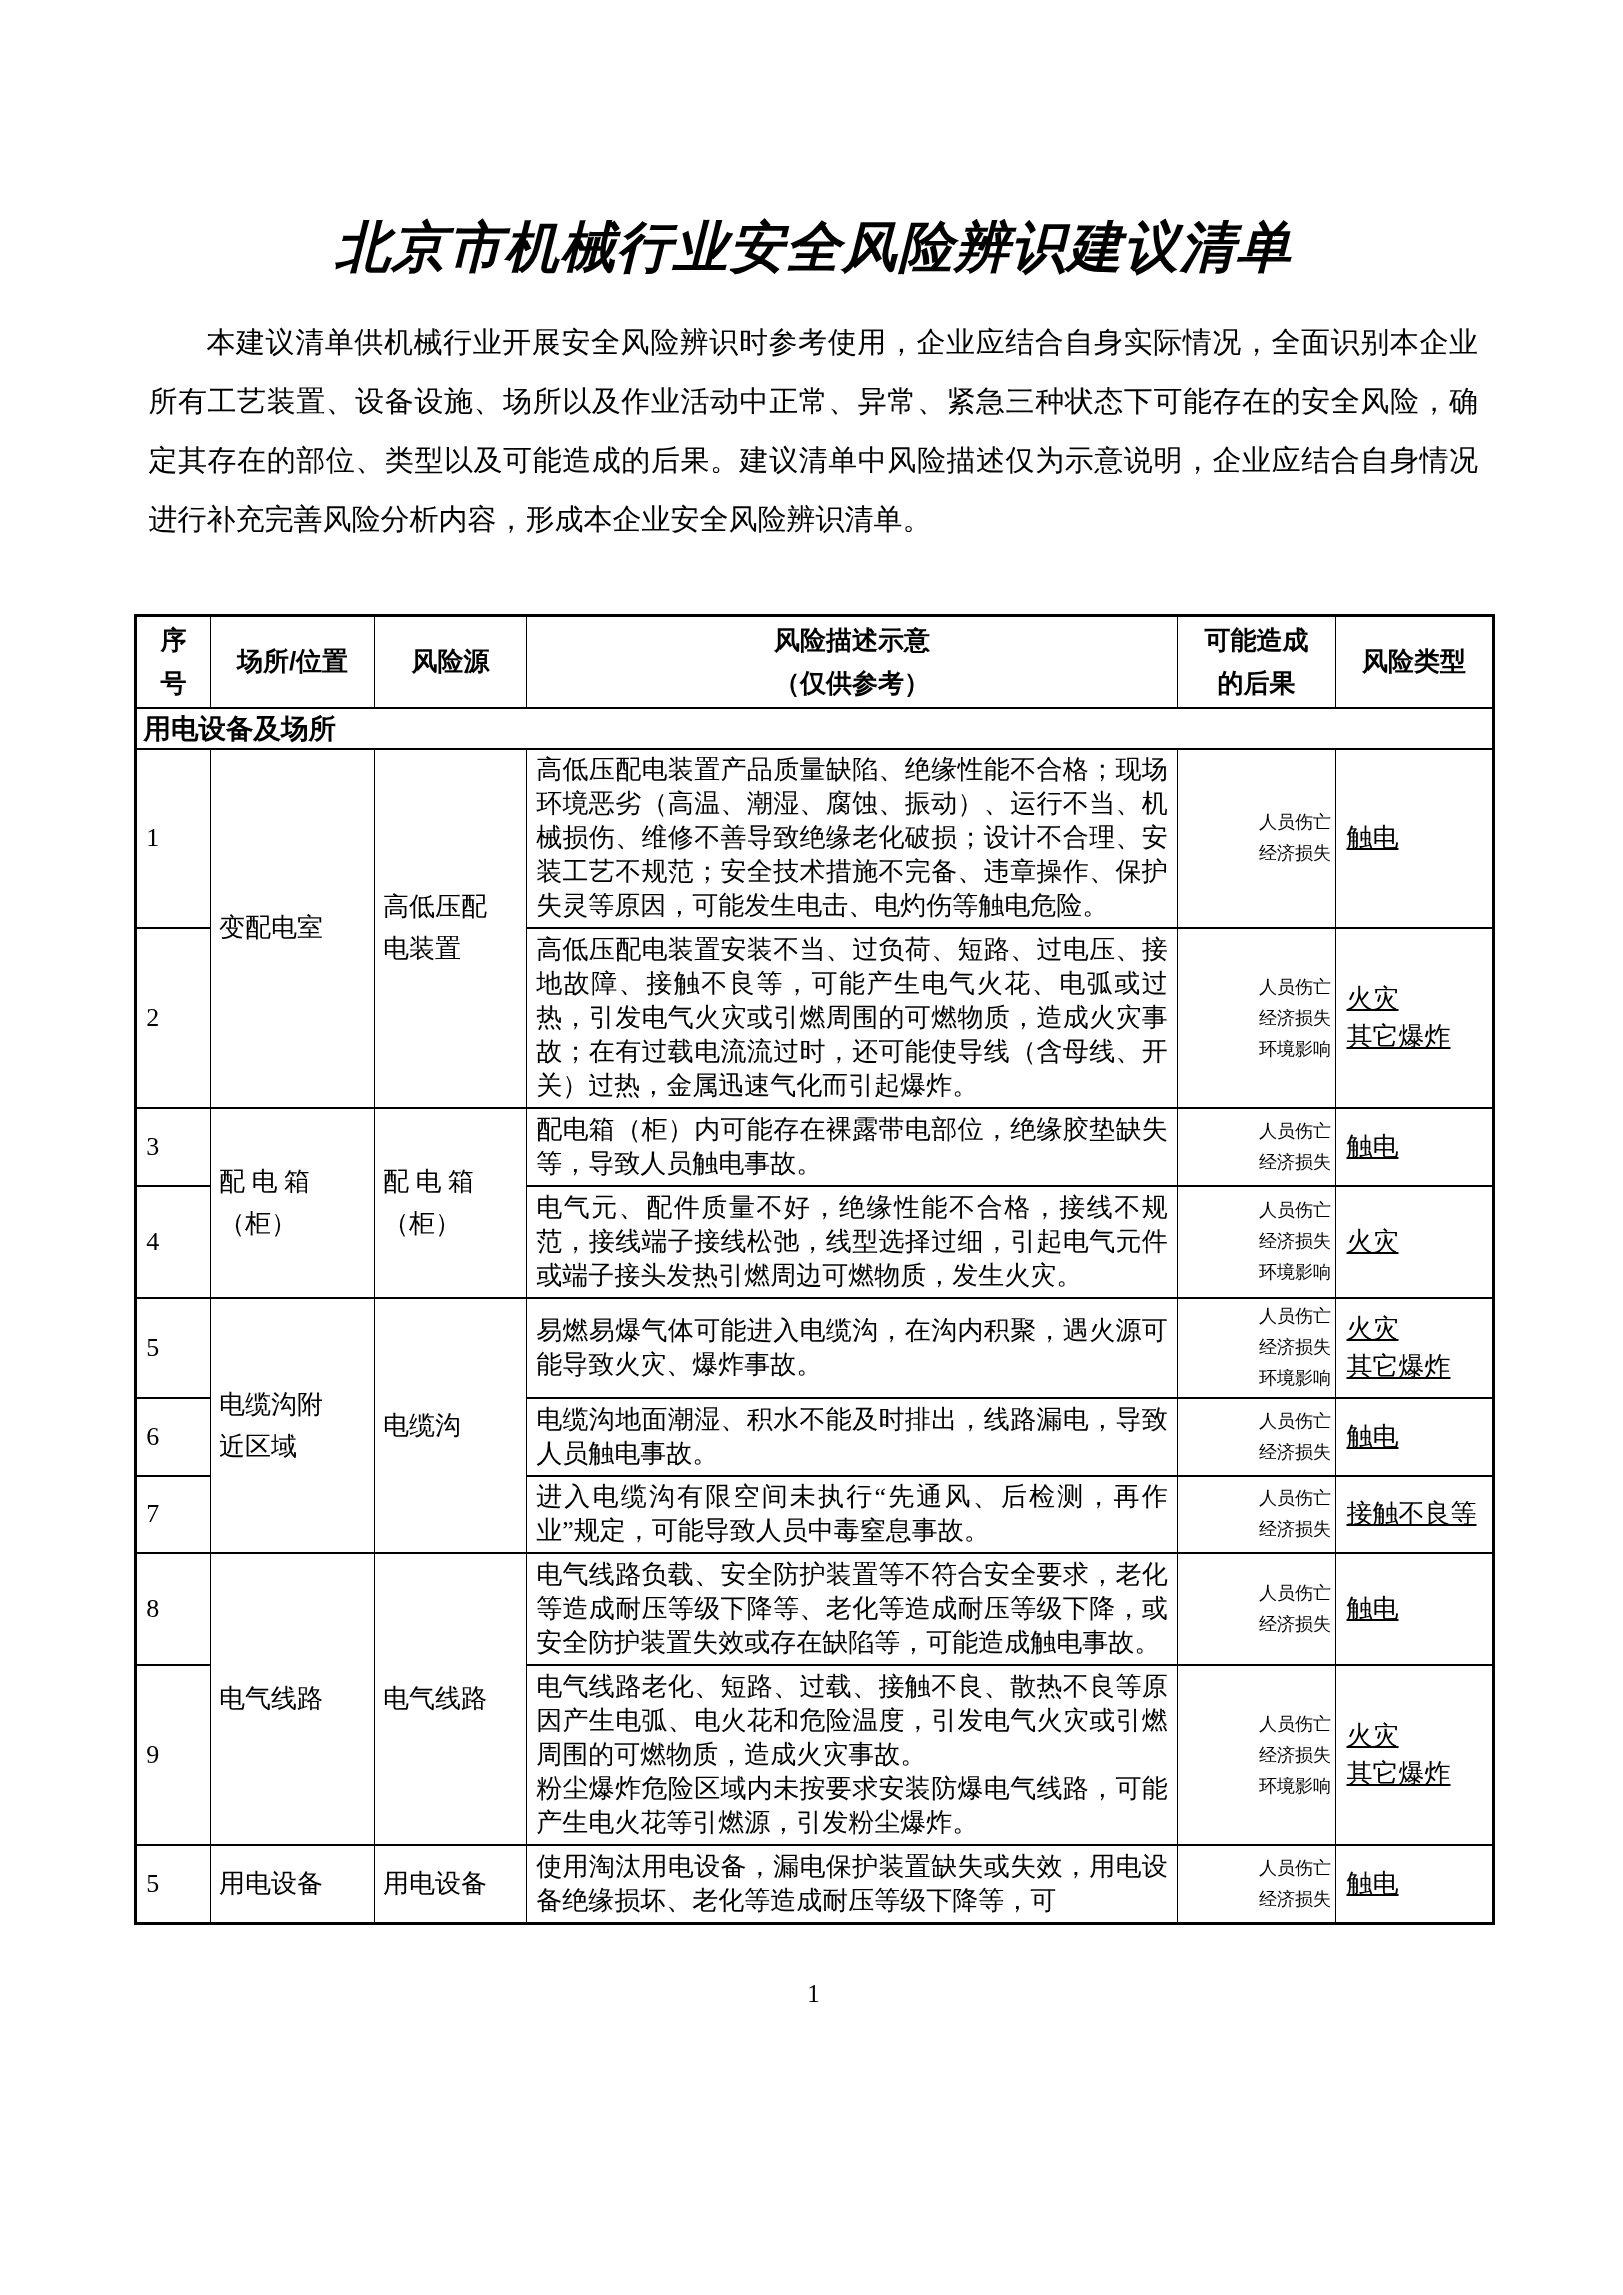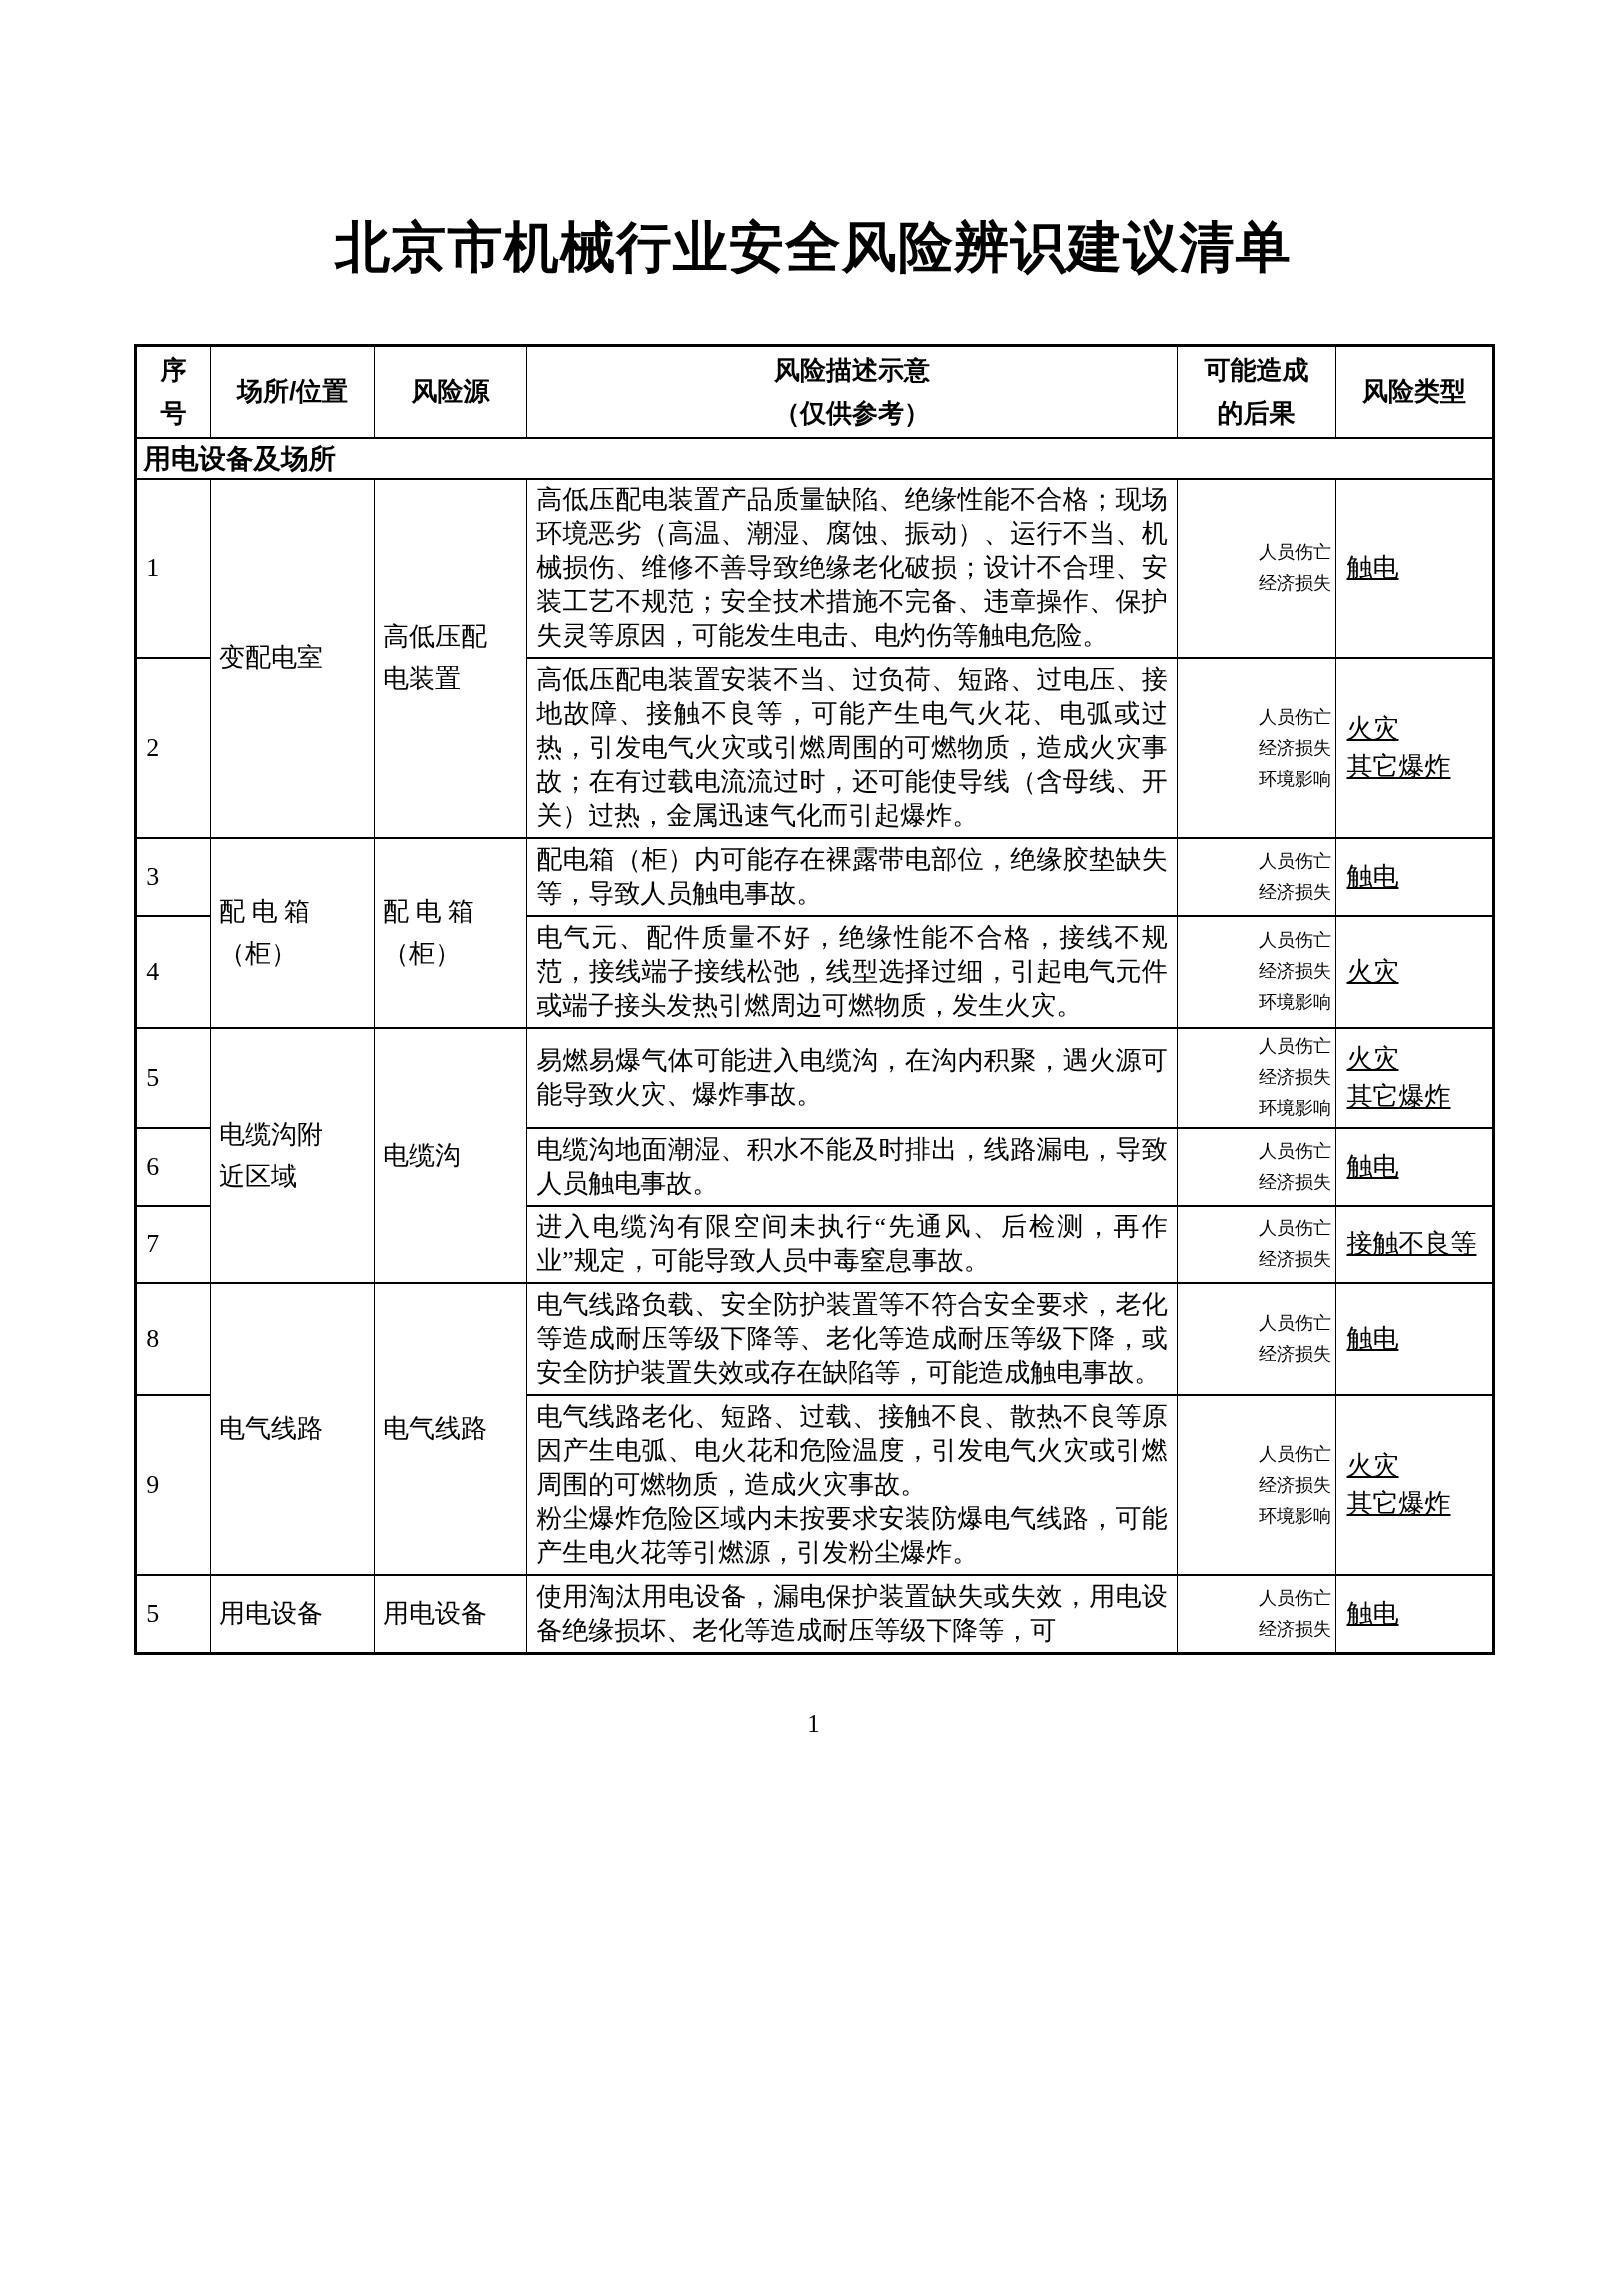--- a/index.html
+++ b/index.html
@@ -21,20 +21,21 @@
     padding: 216px 130px 0 134px;
     overflow: hidden;
   }
   .doc-title {
     margin: 0 0 34px 0;
     font-size: 55px;
     line-height: 63px;
     font-weight: bold;
     text-align: center;
     letter-spacing: 1.3px;
+    font-style: italic;
   }
   .intro {
     margin: 0 15px 0 14.4px;
     font-size: 29px;
     line-height: 59px;
     text-align: justify;
     text-indent: 58px;
   }
   table.risk-table {
     margin-top: 65px;
@@ -113,20 +114,21 @@
     line-height: 29px;
   }
 </style>
 </head>
 <body>
 
 <div class="page">
 
   <h1 class="doc-title">北京市机械行业安全风险辨识建议清单</h1>
 
+  <p class="intro">本建议清单供机械行业开展安全风险辨识时参考使用，企业应结合自身实际情况，全面识别本企业所有工艺装置、设备设施、场所以及作业活动中正常、异常、紧急三种状态下可能存在的安全风险，确定其存在的部位、类型以及可能造成的后果。建议清单中风险描述仅为示意说明，企业应结合自身情况进行补充完善风险分析内容，形成本企业安全风险辨识清单。</p>
 
   <table class="risk-table">
     <colgroup>
       <col style="width:75px">
       <col style="width:164px">
       <col style="width:152px">
       <col style="width:651px">
       <col style="width:158px">
       <col style="width:158px">
     </colgroup>

